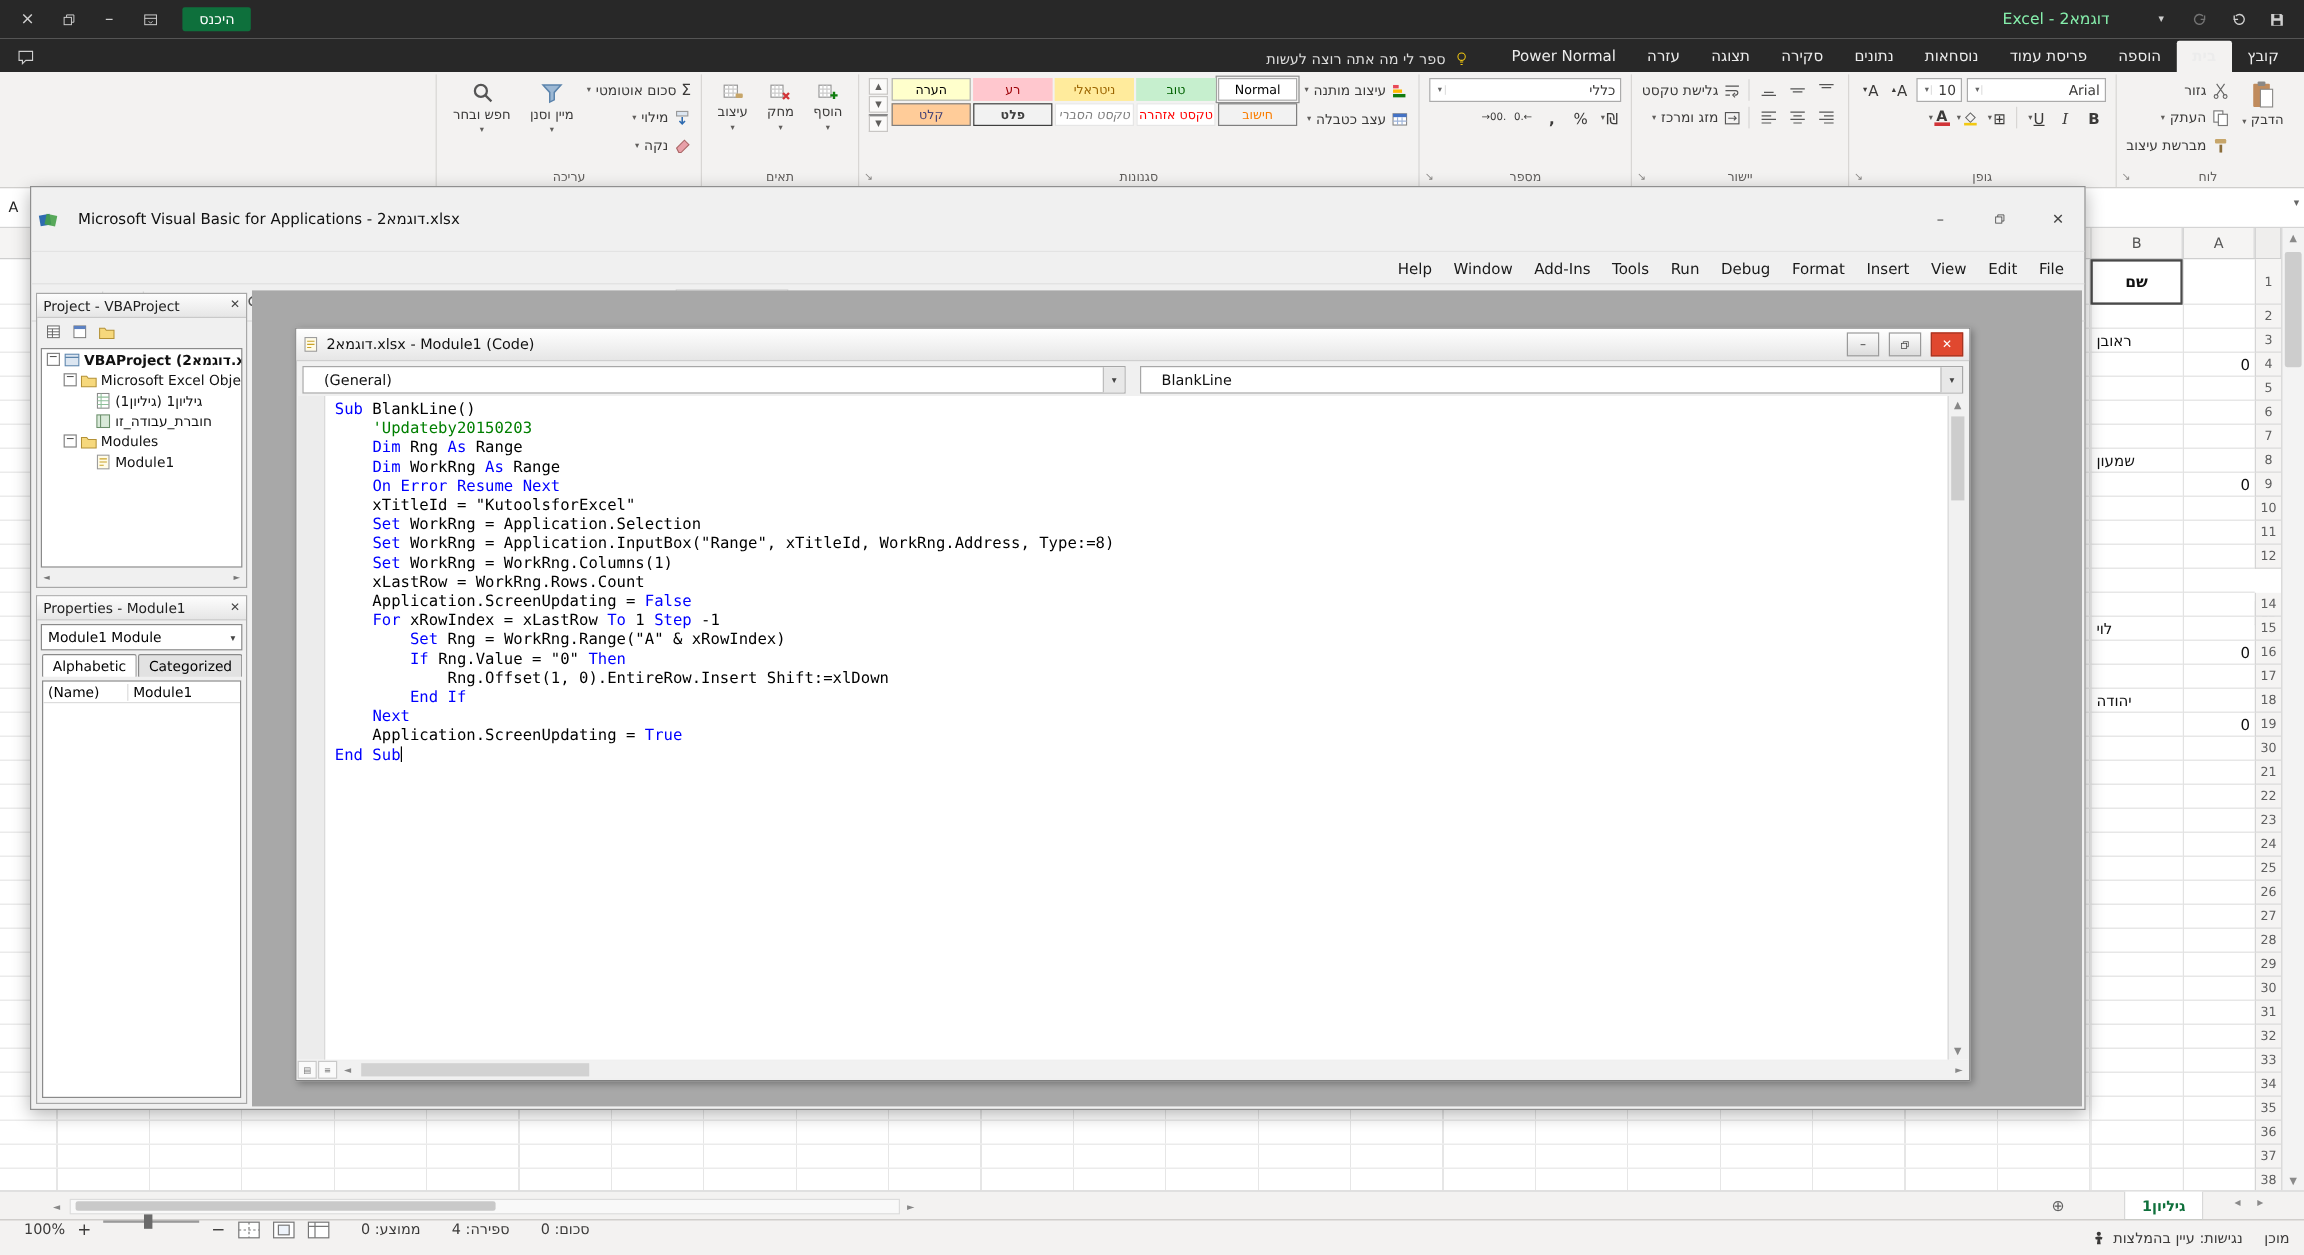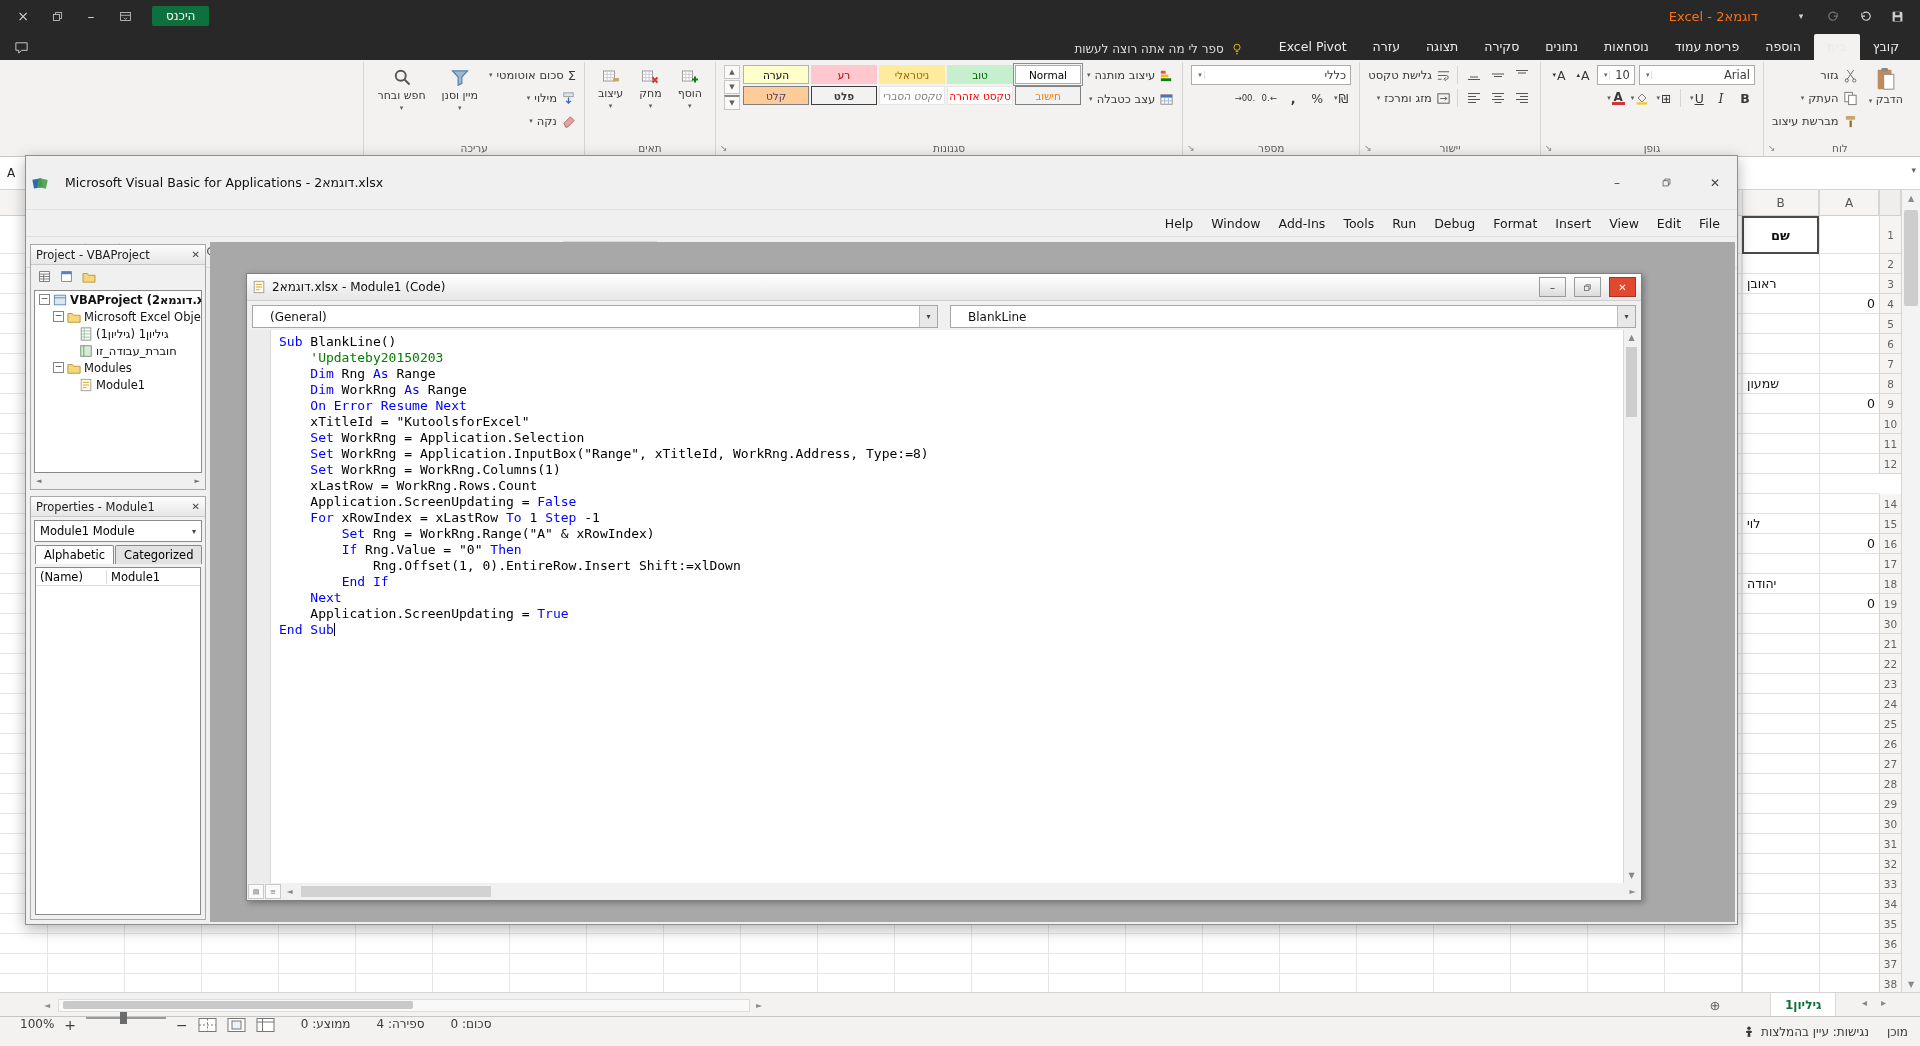--- a/index.html
+++ b/index.html
@@ -6,21 +6,21 @@
 body{width:1920px;height:1046px;overflow:hidden;background:#e8e8e8;font-family:"DejaVu Sans","Liberation Sans",sans-serif;-webkit-font-smoothing:antialiased}
 #root{position:relative;width:1920px;height:1046px}
 .icn{display:inline-flex;align-items:center;justify-content:center;flex:none}
 .icn svg{width:100%;height:100%;display:block}
 
 #titlebar{position:absolute;left:0;top:0;width:1920px;height:32px;background:#282828;display:flex;align-items:center;justify-content:space-between;padding:0 8px;box-sizing:border-box;color:#d8d8d8}
 .tbl{display:flex;align-items:center;gap:4px}
 .tbbtn{width:30px;height:24px;display:flex;align-items:center;justify-content:center;color:#cfcfcf;font-size:14px}
 .tbbtn .icn{width:13px;height:13px}
 #signin{background:#0e703c;color:#fff;font-size:12px;padding:3px 14px;border-radius:2px;margin-left:8px}
-#wintitle{font-size:13px;color:#f97316;margin-right:24px}
+#wintitle{font-size:13px;color:#86efac;margin-right:24px}
 .qat{display:flex;align-items:center;gap:2px}
 .dim{opacity:.45}
 
 #tabrow{position:absolute;left:0;top:32px;width:1920px;height:28px;background:#282828;display:flex;align-items:flex-end;padding:0 8px;box-sizing:border-box}
 #tabrow[dir=rtl] .tab{padding:0 13px;height:26px;line-height:26px;color:#ececec;font-size:12.5px;white-space:nowrap}
 .tab.active{background:#f3f2f1;color:#0f703c;font-weight:bold;border-radius:2px 2px 0 0}
 #tellme{display:flex;align-items:center;gap:6px;color:#dddddd;font-size:12px;margin:0 22px 4px 0;white-space:nowrap}
 #tellme .icn{width:14px;height:14px;color:#f2c811}
 #fbspacer{flex:1}
 #feedback{width:26px;height:22px;display:flex;align-items:center;justify-content:center;color:#cfcfcf;margin-bottom:2px}
@@ -208,21 +208,21 @@
     <div id="tabstrip" style="display:flex">
         <div class="tab">קובץ</div>
         <div class="tab active">בית</div>
         <div class="tab">הוספה</div>
         <div class="tab">פריסת עמוד</div>
         <div class="tab">נוסחאות</div>
         <div class="tab">נתונים</div>
         <div class="tab">סקירה</div>
         <div class="tab">תצוגה</div>
         <div class="tab">עזרה</div>
-        <div class="tab">Excel Pivot</div>
+        <div class="tab">Power Normal</div>
       </div>
     <div id="tellme">
       <span class="icn">
           <svg viewBox="0 0 16 16" fill="none" stroke="currentColor">
             <circle cx="8" cy="6" r="3.5"></circle>
             <path d="M6.5 11h3M7 13.5h2"></path>
           </svg>
         </span>
       <span>ספר לי מה אתה רוצה לעשות</span>
     </div>

